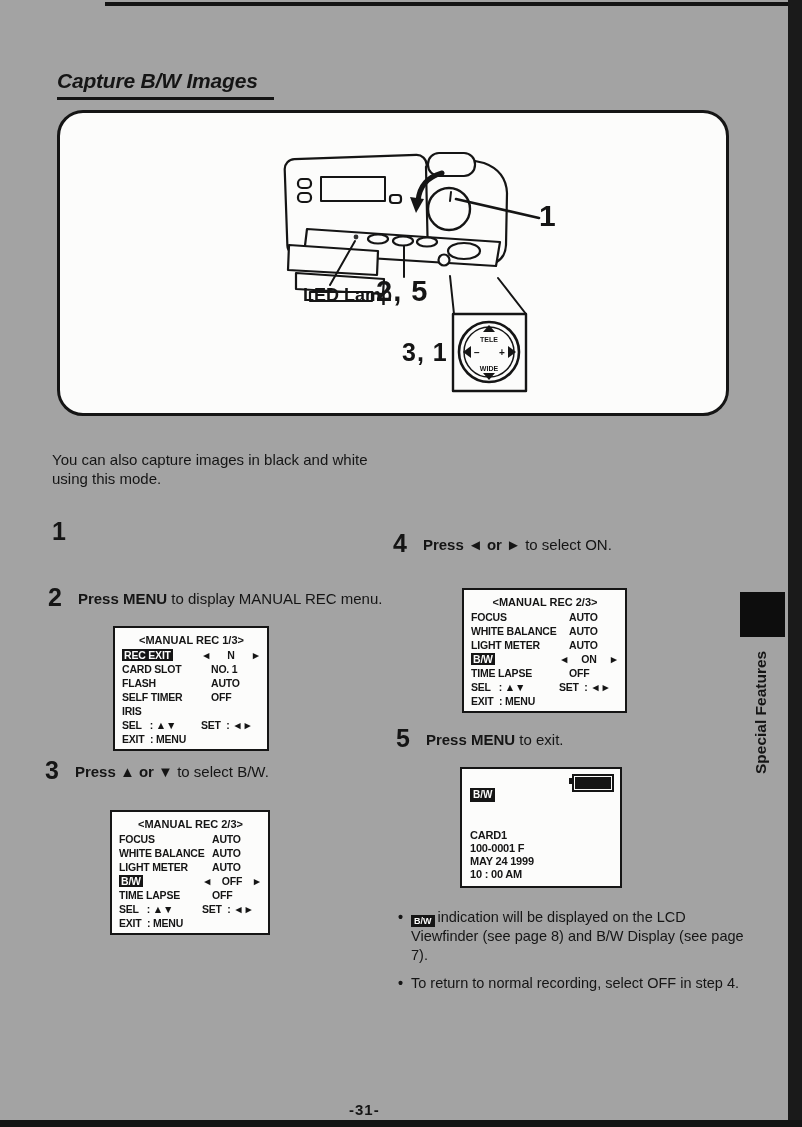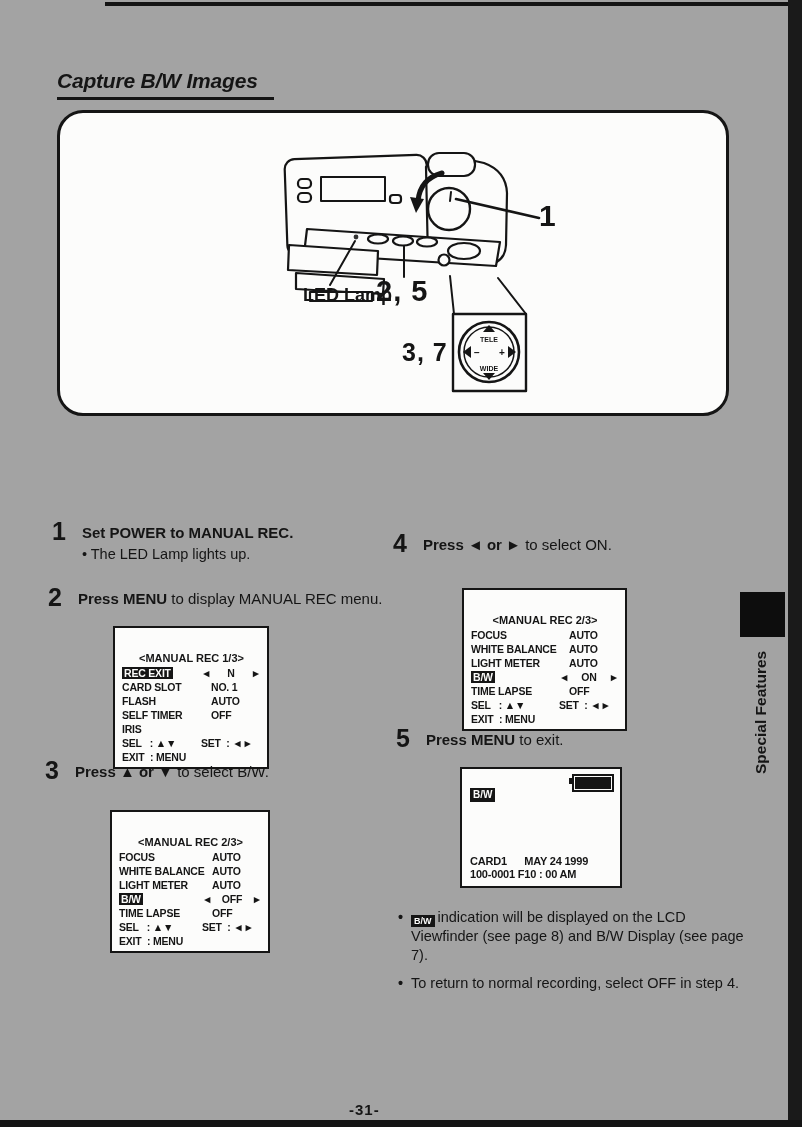--- a/index.html
+++ b/index.html
@@ -23,40 +23,40 @@
   
   .intro{position:absolute;left:52px;top:450px;width:352px;margin:0;font-size:15px;line-height:19px;}
   
   .step{position:absolute;display:flex;gap:16px;}
   .snum{font-size:25px;font-weight:bold;line-height:22px;}
   .sbody{padding-top:3px;}
   .shead{font-size:15px;line-height:19px;}
   .shead b{font-weight:bold;}
   .ssub{font-size:14.5px;margin-top:4px;}
   
-  .menu{position:absolute;border:2.5px solid #151515;background:#fcfcfb;padding:23px 6px 3px 7px;box-sizing:border-box;}
+  .menu{position:absolute;border:2.5px solid #151515;background:#fcfcfb;padding:5px 6px 3px 7px;box-sizing:border-box;}
   .mtitle{font-size:11px;font-weight:bold;text-align:center;white-space:pre;line-height:15px;}
   .mrow{display:flex;align-items:center;font-size:10.5px;font-weight:bold;line-height:14px;letter-spacing:-.2px;}
   .ml{flex:1;white-space:pre;}
   .inv{background:#151515;color:#fcfcfb;padding:0 2px;}
   .mv{width:50px;white-space:pre;}
   .arr{width:60px;margin-left:-10px;display:flex;justify-content:space-between;align-items:center;}
   .arr i{font-style:normal;}
   .setcol{width:60px;margin-left:-10px;white-space:pre;}
   
   .display{position:absolute;left:460px;top:767px;width:162px;height:121px;border:2.5px solid #151515;
            background:#fcfcfb;box-sizing:border-box;}
   .bw-badge{display:inline-block;background:#151515;color:#fcfcfb;font-weight:bold;font-size:10px;
             line-height:12px;padding:1px 3px;}
   .disp-badge{position:absolute;left:8px;top:19px;}
   .battery{position:absolute;right:6px;top:5px;width:38px;height:14px;border:2px solid #151515;background:#fcfcfb;}
   .battery .fill{position:absolute;left:1px;top:1px;right:1px;bottom:1px;background:#151515;}
   .battery::before{content:"";position:absolute;left:-5px;top:2px;width:4px;height:6px;background:#151515;}
-  .disp-bottom{position:absolute;left:8px;right:5px;bottom:5px;display:flex;justify-content:flex-start;
-               font-size:11px;font-weight:bold;line-height:13px;letter-spacing:-.2px;}
+  .disp-bottom{position:absolute;left:8px;right:5px;bottom:5px;display:flex;justify-content:space-between;
+               font-size:11px;font-weight:bold;line-height:13px;letter-spacing:-.2px;flex-direction:column;}
   
   .notes{position:absolute;left:398px;top:908px;width:352px;font-size:14.5px;line-height:19px;}
   .note{display:flex;margin-bottom:9px;}
   .note .bullet{width:13px;font-weight:bold;flex:none;}
   .note .bw-badge{font-size:9px;line-height:10px;position:relative;top:2px;margin-right:3px;}
   
   .side-tab{position:absolute;left:740px;top:592px;width:45px;height:45px;background:#0d0d0d;}
   .side-label{position:absolute;left:752px;top:642px;height:132px;writing-mode:vertical-rl;
               transform:rotate(180deg);font-size:15.5px;font-weight:bold;white-space:nowrap;}
   .pageno{position:absolute;left:349px;top:1101px;font-size:15px;font-weight:bold;letter-spacing:1px;}
@@ -121,30 +121,27 @@
         <polygon points="429,267 423,260 435,260" fill="#151515" stroke="none"></polygon>
         <polygon points="403,239 411,233 411,245" fill="#151515" stroke="none"></polygon>
         <text x="417" y="243" text-anchor="middle" font-size="10" font-weight="bold" fill="#151515" stroke="none">−</text>
         <text x="442" y="243" text-anchor="middle" font-size="10" font-weight="bold" fill="#151515" stroke="none">+</text>
         <polygon points="456,239 448,233 448,245" fill="#151515" stroke="none"></polygon>
       </g>
     </svg>
     <div class="flabel f1">1</div>
     <div class="flabel fled">LED Lamp</div>
     <div class="flabel f25">2, 5</div>
-    <div class="flabel f34">3, 7</div>
-  </div>
-
+    <div class="flabel f34">3, 1</div>
+  </div>
+
+  <p class="intro">You can also capture images in black and white using this mode.</p>
 
   <div class="step" style="left:52px;top:520px;">
     <span class="snum">1</span>
-    <div class="sbody">
-      <div class="shead"><b>Set POWER to MANUAL REC.</b><span></span></div>
-      <div class="ssub">• The LED Lamp lights up.</div>
-    </div>
   </div>
 
   <div class="step" style="left:48px;top:586px;">
     <span class="snum">2</span>
     <div class="sbody">
       <div class="shead"><b>Press MENU</b><span> to display MANUAL REC menu.</span></div>
     </div>
   </div>
 
   <div class="menu" style="left:113px;top:626px;width:156px;">

